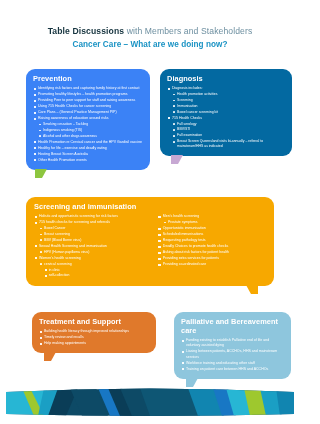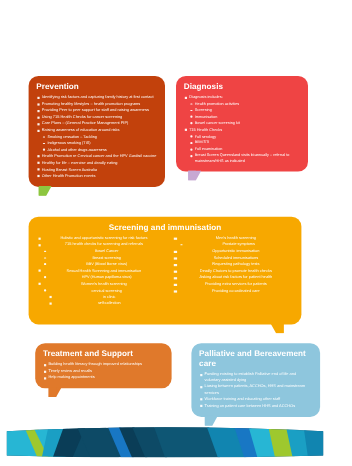--- a/index.html
+++ b/index.html
@@ -37,36 +37,36 @@
     width: 2.1px; height: 2.1px; background: rgba(255,255,255,.92);
   }
   ul.lvl2 { margin: 0.4px 0 0.8px 5.5px; }
   ul.lvl2 > li { font-size: 3.45px; padding-left: 4.6px; }
   ul.lvl2 > li::before { width: 1.7px; height: 1.7px; border-radius: 50%; top: 1.7px; }
   ul.lvl3 { margin: 0.3px 0 0.5px 5px; }
   ul.lvl3 > li { font-size: 3.4px; padding-left: 4.3px; }
   ul.lvl3 > li::before { width: 1.5px; height: 1.5px; border-radius: 0; top: 1.8px; }
 
   
-  #prevention { left: 26px; top: 69px; width: 124px; background: #c2410c; }
+  #prevention { left: 26px; top: 69px; width: 124px; background: #3b82f6; }
   #prevention .tail {
     left: 9px; bottom: -8px;
     border-left: 7px solid #8dc63f; border-right: 5px solid transparent;
     border-top: 9px solid #8dc63f; border-radius: 0 0 3px 0;
   }
   
-  #diagnosis { left: 160px; top: 69px; width: 120px; background: #ef4444; }
+  #diagnosis { left: 160px; top: 69px; width: 132px; background: #0369a1; }
   #diagnosis .tail {
     left: 11px; bottom: -8px;
     border-left: 7px solid #c7a8d3; border-right: 5px solid transparent;
     border-top: 9px solid #c7a8d3; border-radius: 0 0 3px 0;
   }
   
   #screening { left: 26px; top: 197px; width: 248px; background: #f7a800; }
-  #screening .inner { padding: 5px 8px 16px 8px; text-align: center; }
+  #screening .inner { padding: 5px 8px 7px 8px; }
   #screening .cols { display: flex; gap: 8px; }
   #screening .col-l { width: 120px; }
   #screening .col-r { width: 112px; }
   #screening .tail {
     right: 16px; bottom: -8px;
     border-right: 7px solid #f7a800; border-left: 5px solid transparent;
     border-top: 9px solid #f7a800; border-radius: 0 0 0 3px;
   }
   
   #treatment { left: 32px; top: 312px; width: 124px; background: #e0792b; }
@@ -85,20 +85,24 @@
 
   
   .footer { position: absolute; left: 0; bottom: 8px; width: 300px; height: 28px; }
   .footer svg { display: block; width: 300px; height: 28px; }
 </style>
 </head>
 <body>
 
 <div class="page">
 
+  <div class="title-block">
+    <div class="title-line1"><span class="strong">Table Discussions</span><span> with Members and Stakeholders</span></div>
+    <div class="title-line2">Cancer Care – What are we doing now?</div>
+  </div>
 
   <div class="bubble" id="prevention">
     <div class="inner">
       <h3>Prevention</h3>
       <ul>
         <li>Identifying risk factors and capturing family history at first contact</li>
         <li>Promoting healthy lifestyles – health promotion programs</li>
         <li>Providing Peer to peer support for staff and raising awareness</li>
         <li>Using 715 Health Checks for cancer screening</li>
         <li>Care Plans – (General Practice Management PIP)</li>

